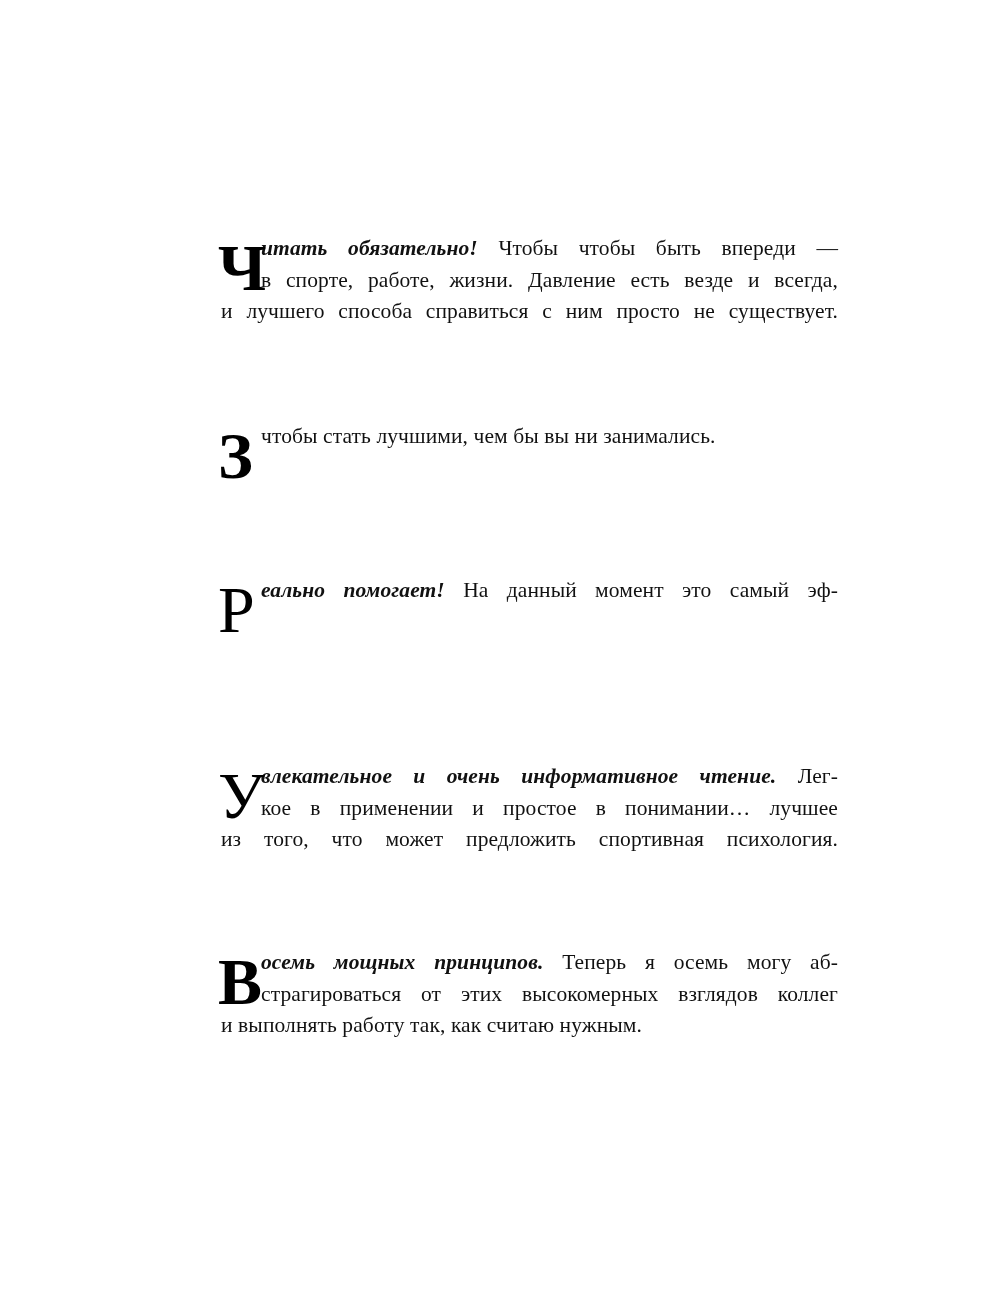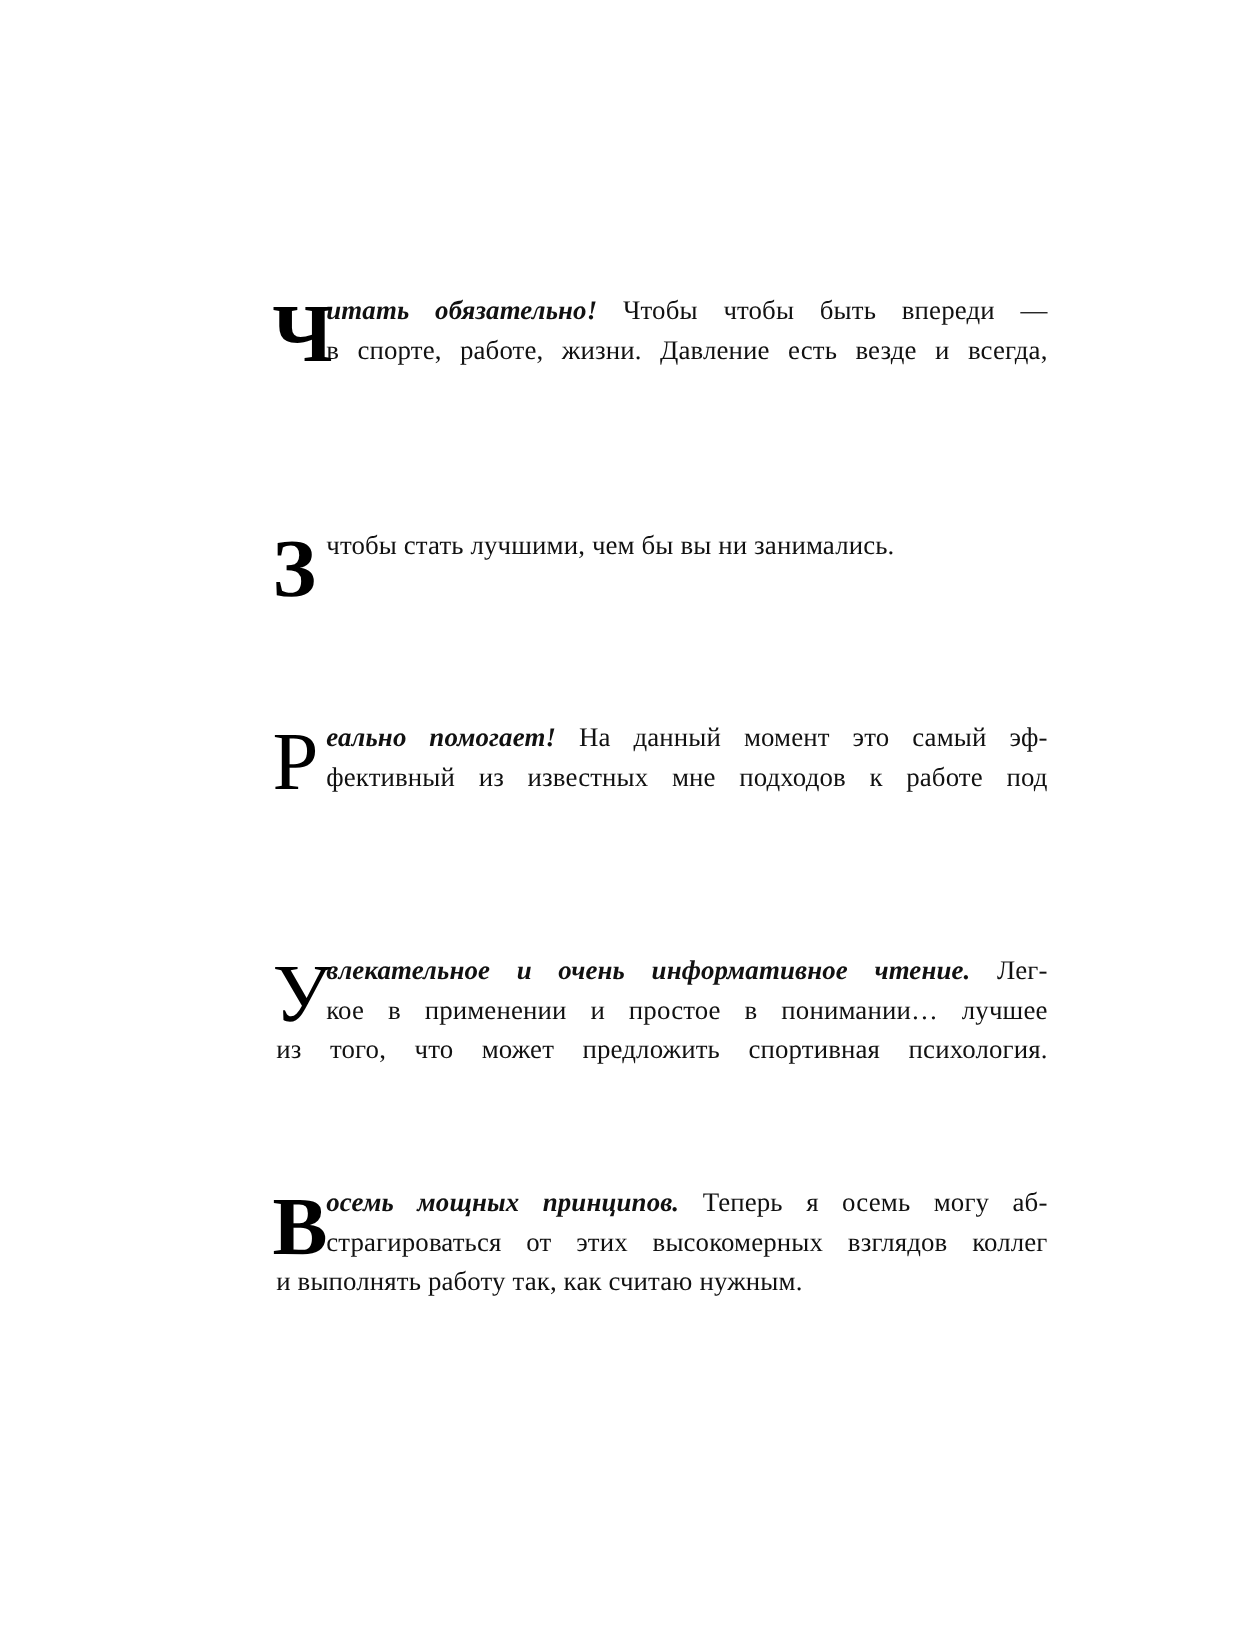--- a/index.html
+++ b/index.html
@@ -15,31 +15,31 @@
   </style>
 </head>
 <body>
 
 <div class="page">
 
   <div class="review" style="top:233px;">
     <span class="cap" style="font-size:66px; top:2px;">Ч</span>
     <span class="line indent"><b>итать обязательно!</b><span> Чтобы чтобы быть впереди —</span></span>
     <span class="line indent">в спорте, работе, жизни. Давление есть везде и всегда,</span>
+    <span class="line">и лучшего способа справиться с ним просто не существует.</span>
   </div>
 
   <div class="review" style="top:421px;">
     <span class="cap" style="font-size:66px; top:2px;">З</span>
     <span class="line indent last">чтобы стать лучшими, чем бы вы ни занимались.</span>
   </div>
 
   <div class="review" style="top:575px;">
     <span class="cap thin" style="font-size:66px; top:2px;">Р</span>
     <span class="line indent"><b>еально помогает!</b><span> На данный момент это самый эф-</span></span>
-    <span class="line indent">фективный из известных мне подходов к работе под</span>
   </div>
 
   <div class="review" style="top:761px;">
     <span class="cap thin" style="font-size:66px; top:2px;">У</span>
     <span class="line indent"><b>влекательное и очень информативное чтение.</b><span> Лег-</span></span>
     <span class="line indent">кое в применении и простое в понимании… лучшее</span>
     <span class="line">из того, что может предложить спортивная психология.</span>
   </div>
 
   <div class="review" style="top:947px;">

